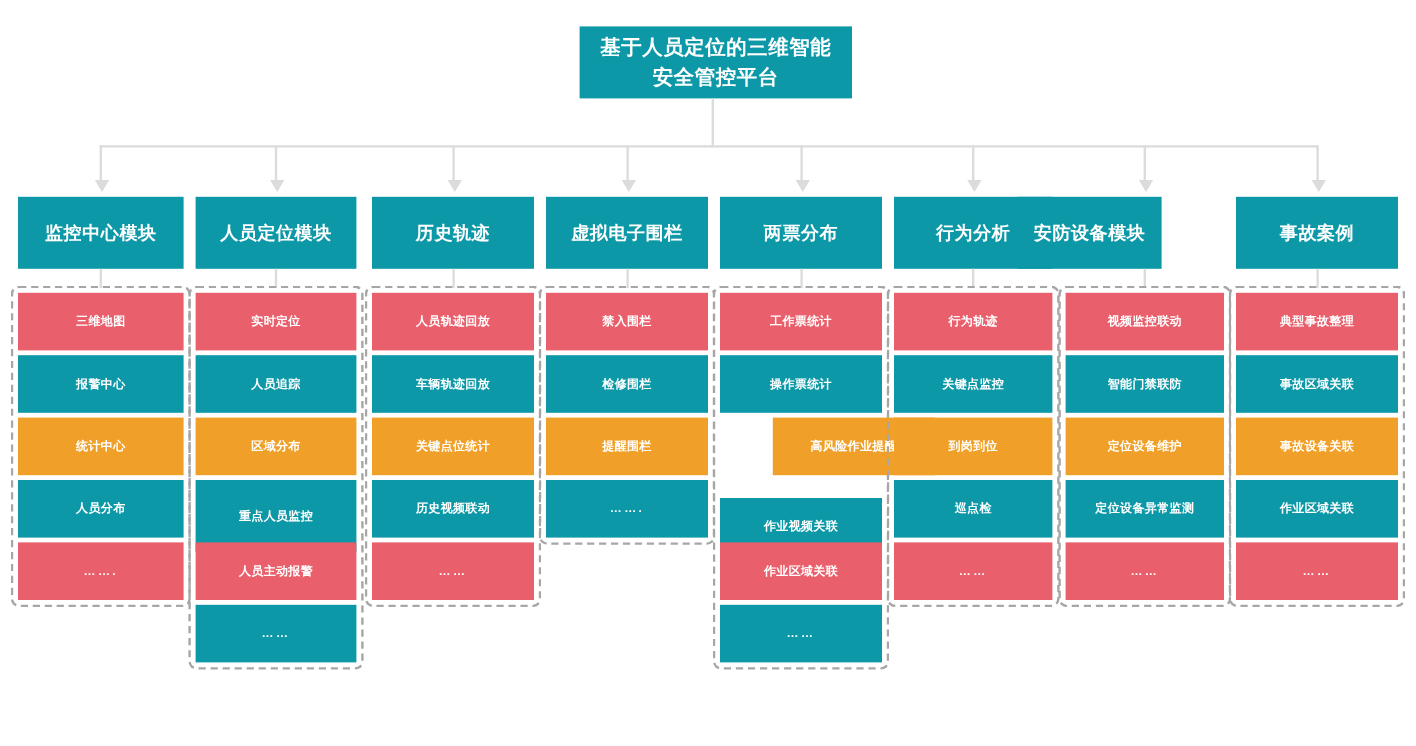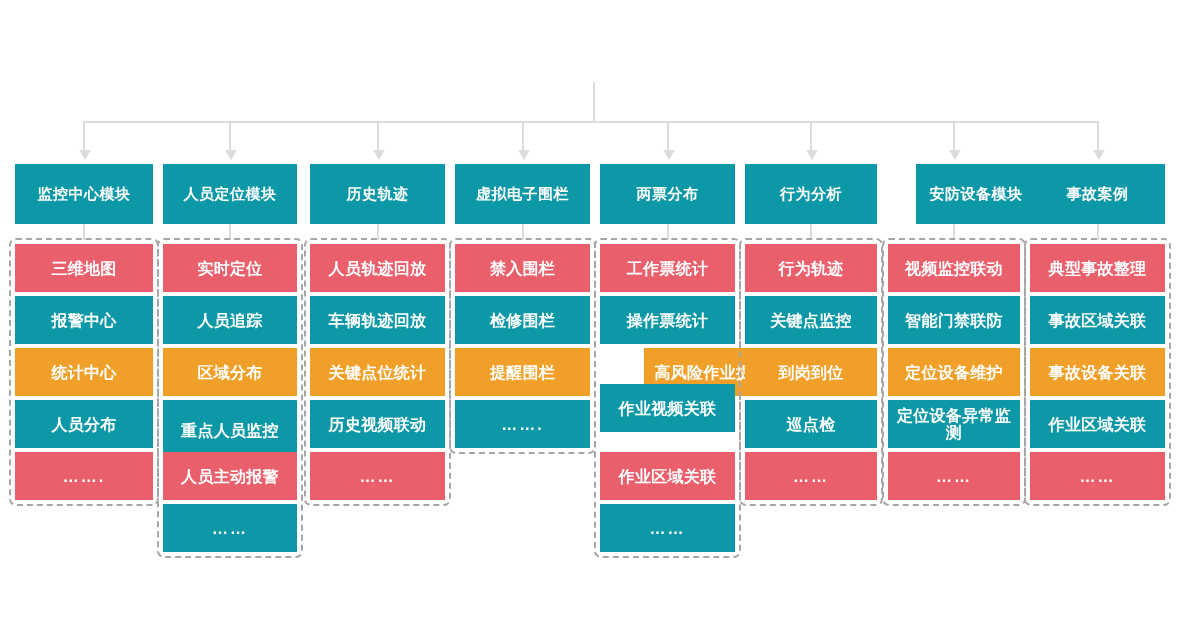--- a/index.html
+++ b/index.html
@@ -69,38 +69,39 @@
     position: absolute;
     border: 2px dashed #a6a6a6;
     border-radius: 7px;
     background: transparent;
   }
 
   
   .item {
     position: absolute;
     color: #ffffff;
-    font-size: 16px;
+    font-size: 10px;
     font-weight: bold;
     display: flex; align-items: center; justify-content: center;
     text-align: center;
     line-height: 17px;
     padding: 0 4px;
     letter-spacing: 0.3px;
   }
   .c-red   { background: #e95f6b; }
   .c-teal  { background: #0d98a7; }
   .c-amber { background: #f0a028; }
   .dots { letter-spacing: 2px; }
 </style>
 </head>
 <body>
 
 <div id="canvas">
 
+  <div class="root-title">基于人员定位的三维智能安全管控平台</div>
 
   <div class="conn-stem"></div>
 
   <div class="conn-bus"></div>
 
   <div id="generated">
       <div class="drop" style="left: 83px;"></div>
       <div class="arrow-head" style="left: 84px;"></div>
       <div class="col-head" style="left: 15px; top: 164px; width: 138px; height: 60px;">监控中心模块</div>
       <div class="head-stem" style="left: 83px; top: 224px;"></div>
@@ -141,36 +142,36 @@
       <div class="item c-amber" style="left: 455px; top: 348px; width: 135px; height: 48px;">提醒围栏</div>
       <div class="item c-teal dots" style="left: 455px; top: 400px; width: 135px; height: 48px;">…….</div>
       <div class="drop" style="left: 666.5px;"></div>
       <div class="arrow-head" style="left: 667.5px;"></div>
       <div class="col-head" style="left: 600px; top: 164px; width: 135px; height: 60px;">两票分布</div>
       <div class="head-stem" style="left: 666.5px; top: 224px;"></div>
       <div class="group-box" style="left: 594px; top: 238px; width: 147px; height: 320px;"></div>
       <div class="item c-red" style="left: 600px; top: 244px; width: 135px; height: 48px;">工作票统计</div>
       <div class="item c-teal" style="left: 600px; top: 296px; width: 135px; height: 48px;">操作票统计</div>
       <div class="item c-amber" style="left: 600px; top: 348px; width: 135px; height: 48px; margin-left: 44px;">高风险作业提醒</div>
-      <div class="item c-teal" style="left: 600px; top: 384px; width: 135px; height: 48px;">作业视频关联</div>
+      <div class="item c-teal" style="left: 600px; top: 415px; width: 135px; height: 48px;">作业视频关联</div>
       <div class="item c-red" style="left: 600px; top: 452px; width: 135px; height: 48px;">作业区域关联</div>
       <div class="item c-teal dots" style="left: 600px; top: 504px; width: 135px; height: 48px;">……</div>
       <div class="drop" style="left: 810px;"></div>
       <div class="arrow-head" style="left: 811px;"></div>
       <div class="col-head" style="left: 745px; top: 164px; width: 132px; height: 60px;">行为分析</div>
       <div class="head-stem" style="left: 810px; top: 224px;"></div>
       <div class="group-box" style="left: 739px; top: 238px; width: 144px; height: 268px;"></div>
       <div class="item c-red" style="left: 745px; top: 244px; width: 132px; height: 48px;">行为轨迹</div>
       <div class="item c-teal" style="left: 745px; top: 296px; width: 132px; height: 48px;">关键点监控</div>
       <div class="item c-amber" style="left: 745px; top: 348px; width: 132px; height: 48px;">到岗到位</div>
       <div class="item c-teal" style="left: 745px; top: 400px; width: 132px; height: 48px;">巡点检</div>
       <div class="item c-red dots" style="left: 745px; top: 452px; width: 132px; height: 48px;">……</div>
       <div class="drop" style="left: 953px;"></div>
       <div class="arrow-head" style="left: 954px;"></div>
-      <div class="col-head" style="left: 916px; top: 164px; width: 120px; height: 60px;">安防设备模块</div>
+      <div class="col-head" style="left: 848px; top: 164px; width: 120px; height: 60px;">安防设备模块</div>
       <div class="head-stem" style="left: 953px; top: 224px;"></div>
       <div class="group-box" style="left: 882px; top: 238px; width: 144px; height: 268px;"></div>
       <div class="item c-red" style="left: 888px; top: 244px; width: 132px; height: 48px;">视频监控联动</div>
       <div class="item c-teal" style="left: 888px; top: 296px; width: 132px; height: 48px;">智能门禁联防</div>
       <div class="item c-amber" style="left: 888px; top: 348px; width: 132px; height: 48px;">定位设备维护</div>
       <div class="item c-teal" style="left: 888px; top: 400px; width: 132px; height: 48px;">定位设备异常监测</div>
       <div class="item c-red dots" style="left: 888px; top: 452px; width: 132px; height: 48px;">……</div>
       <div class="drop" style="left: 1096.5px;"></div>
       <div class="arrow-head" style="left: 1097.5px;"></div>
       <div class="col-head" style="left: 1030px; top: 164px; width: 135px; height: 60px;">事故案例</div>

